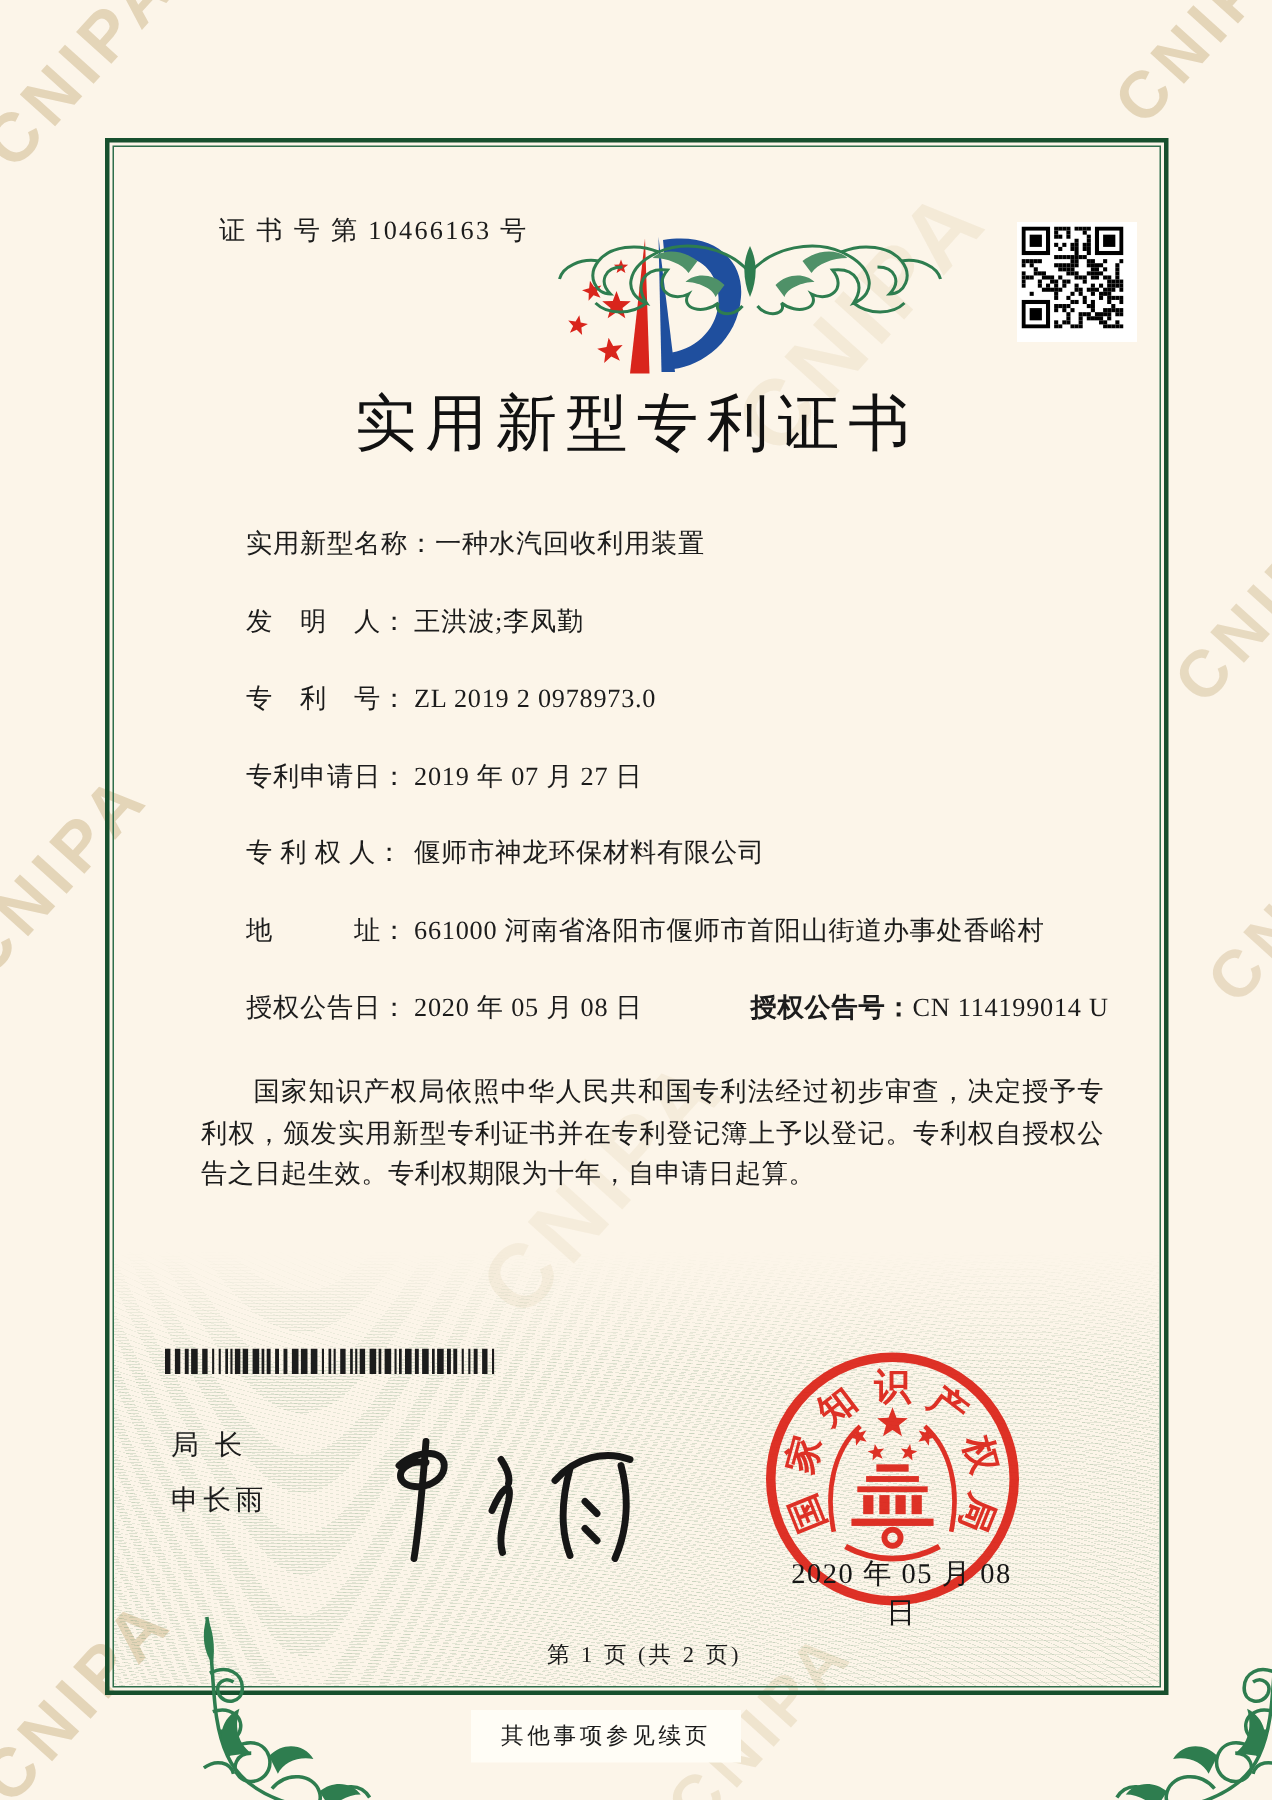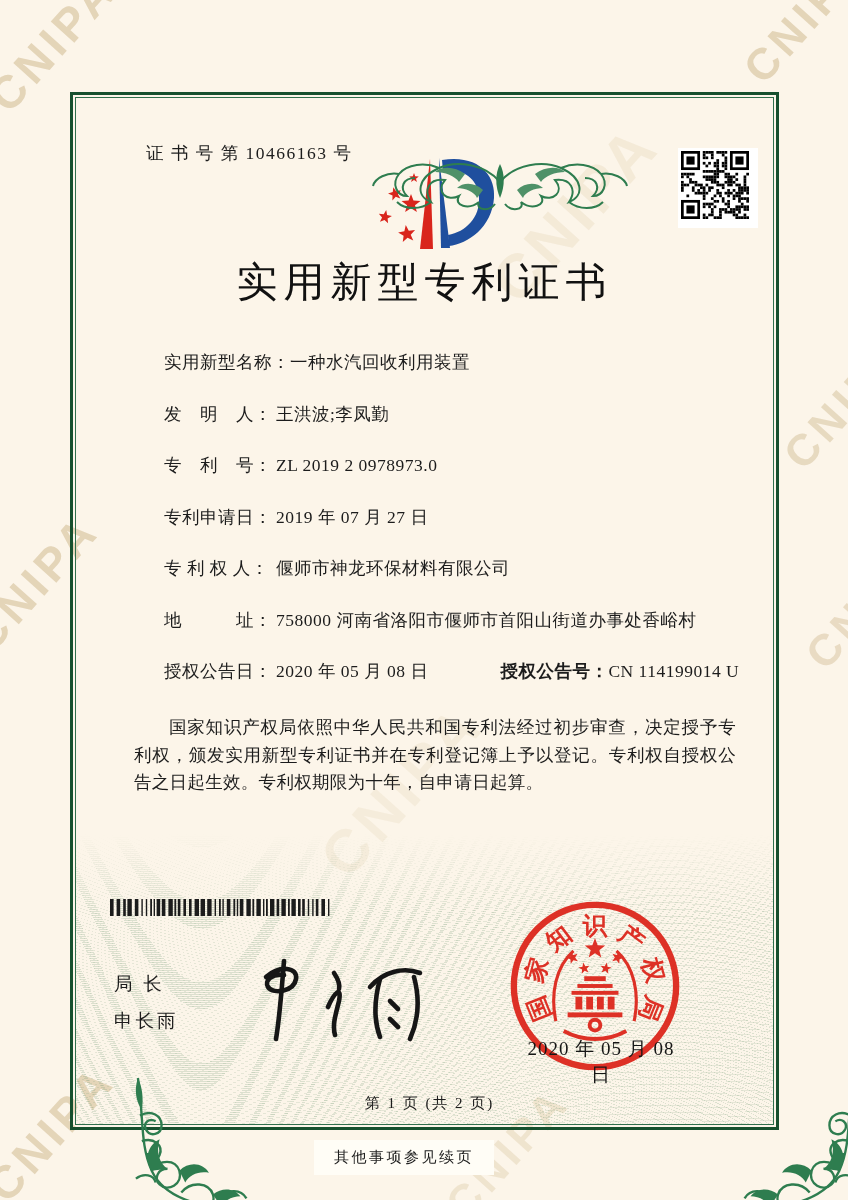--- a/index.html
+++ b/index.html
@@ -48,21 +48,21 @@
   .fields{position:absolute; left:48px; right:24px; top:258px; font-size:17.5px;margin-left:46px;}
   .row{height:51.5px; letter-spacing:.5px; white-space:nowrap;}
   .row .label{display:inline-block; min-width:112px;}
   .label2{margin-left:72px;font-weight:bold;}
   
   .paras{position:absolute; left:48px; right:27px; top:606px;
          font-size:17.5px; line-height:27.5px; text-align:justify;}
   .paras p{margin:16px; text-indent:2em; letter-spacing:.3px;}
   
   .barcode{position:absolute; left:40px; top:807px; z-index:2;}
-  .officer{position:absolute; left:44px; top:874px; font-size:18.5px; line-height:37px;
+  .officer{position:absolute; left:44px; top:854px; font-size:18.5px; line-height:37px;
            letter-spacing:3px; z-index:2;}
   .signature{position:absolute; left:172px; top:851px; z-index:2;}
   .seal{position:absolute; left:437px; top:806px; z-index:2;}
   .seal-date{position:absolute; left:448px; top:944px; width:166px; text-align:center;
              font-size:19px; letter-spacing:1px; color:#161616; z-index:3;}
   .page-num{position:absolute; left:10px; right:0; top:1002px; text-align:center;
             font-size:15px; letter-spacing:2px; z-index:2;}
   
   .flourish{position:absolute; left:295px; top:60px; z-index:3;}
   .corner{position:absolute; z-index:3;}
@@ -342,21 +342,21 @@
       <div class="row">
         <span class="label">专　利　号：</span><span>ZL 2019 2 0978973.0</span>
       </div>
       <div class="row">
         <span class="label">专利申请日：</span><span>2019 年 07 月 27 日</span>
       </div>
       <div class="row">
         <span class="label">专 利 权 人：</span><span>偃师市神龙环保材料有限公司</span>
       </div>
       <div class="row">
-        <span class="label">地　　　址：</span><span>758000 河南省洛阳市偃师市首阳山街道办事处香峪村</span>
+        <span class="label">地　　　址：</span><span>661000 河南省洛阳市偃师市首阳山街道办事处香峪村</span>
       </div>
       <div class="row">
         <span class="label">授权公告日：</span><span>2020 年 05 月 08 日</span><span class="label2">授权公告号：</span><span>CN 114199014 U</span>
       </div>
     </div>
 
     <div class="paras">
       <p>国家知识产权局依照中华人民共和国专利法经过初步审查，决定授予专利权，颁发实用新型专利证书并在专利登记簿上予以登记。专利权自授权公告之日起生效。专利权期限为十年，自申请日起算。</p>
     </div>
 

